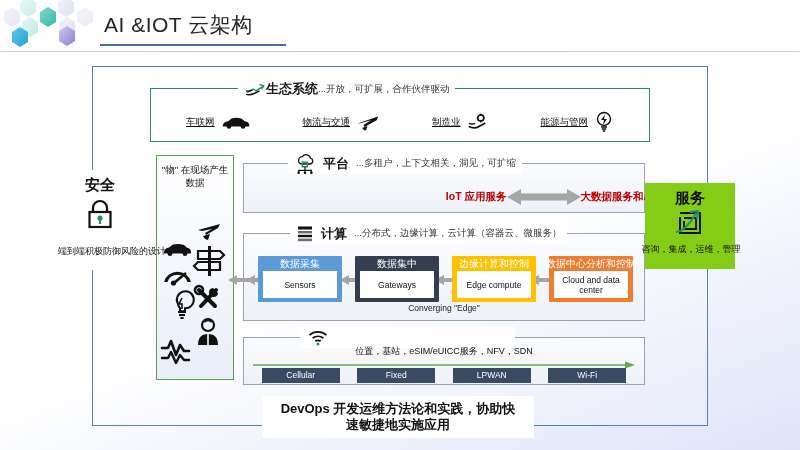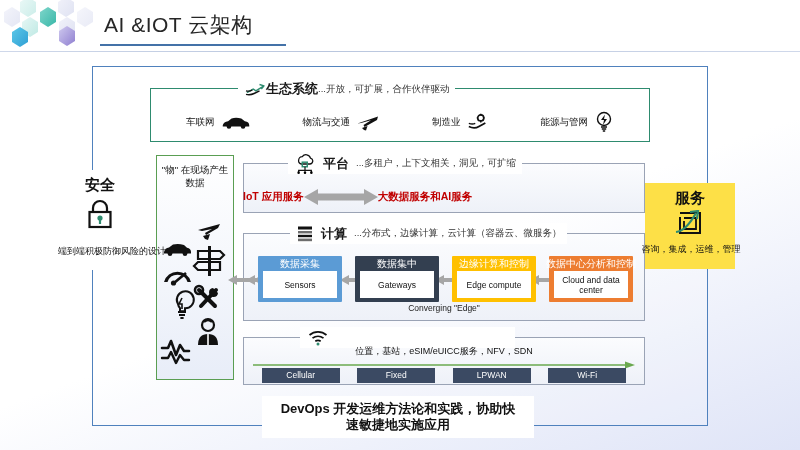--- a/index.html
+++ b/index.html
@@ -44,21 +44,21 @@
     white-space:nowrap;
   }
   .sec-title { font-size:13px; font-weight:bold; color:#1a1a1a; }
   .sec-sub { font-size:9.5px; color:#333; }
   #eco-row {
     position:absolute; left:150px; top:104px; width:500px; height:36px;
     display:flex; align-items:center; justify-content:space-around;
     padding:0 10px;
   }
   .eco-item { display:flex; align-items:center; gap:6px; }
-  .eco-label { font-size:9.5px; color:#111; white-space:nowrap; }
+  .eco-label { font-size:9.5px; color:#111; white-space:nowrap;text-decoration:underline; }
 
   
   #things {
     position:absolute; left:156px; top:155px; width:78px; height:225px;
     border:1.5px solid #5a9e52;
     background:linear-gradient(180deg,#ffffff 0%,#f2f5fb 60%,#e8edf8 100%);
   }
   #things-label {
     position:absolute; left:158px; top:163px; width:74px;
     font-size:9.5px; line-height:13px; color:#111; text-align:center;
@@ -73,21 +73,21 @@
     border:1px solid #9aa3b5;
     background:linear-gradient(180deg,#fbfcfe,#eef1f8);
   }
   #platform-hdr {
     position:absolute; left:288px; top:153px; height:21px;
     background:#fff; padding:0 6px; display:flex; align-items:center; gap:7px;
     white-space:nowrap;
   }
   #plat-row {
     position:absolute; left:243px; top:180px; width:432px; height:33px;
-    display:flex; align-items:center; justify-content:flex-start;
+    display:flex; align-items:center; justify-content:flex-end;
   }
   .red-lbl { color:#c00000; font-size:10.5px; font-weight:bold; white-space:nowrap; }
 
   #compute {
     position:absolute; left:243px; top:233px; width:402px; height:88px;
     border:1px solid #9aa3b5;
     background:linear-gradient(180deg,#fbfcfe,#eef1f8);
   }
   #compute-hdr {
     position:absolute; left:290px; top:223px; height:21px;
@@ -138,21 +138,21 @@
     position:absolute; left:55px; top:170px; width:90px; height:100px;
     background:#fff; display:flex; flex-direction:column;
     align-items:center; justify-content:flex-start; padding-top:6px;
   }
   #security-cap {
     position:absolute; left:44px; top:245px; width:112px;
     font-size:9px; line-height:13px; text-align:center; color:#111;margin-left:12px;
   }
   #services {
     position:absolute; left:645px; top:183px; width:90px; height:86px;
-    background:#fde047; display:flex; flex-direction:column;
+    background:#84cc16; display:flex; flex-direction:column;
     align-items:center; justify-content:flex-start; padding-top:6px;
   }
   #services-cap {
     position:absolute; left:630px; top:243px; width:122px;
     font-size:9px; line-height:13px; text-align:center; color:#111;
   }
   .panel-title { font-size:15px; font-weight:bold; color:#111; }
 
   
   #devops {

